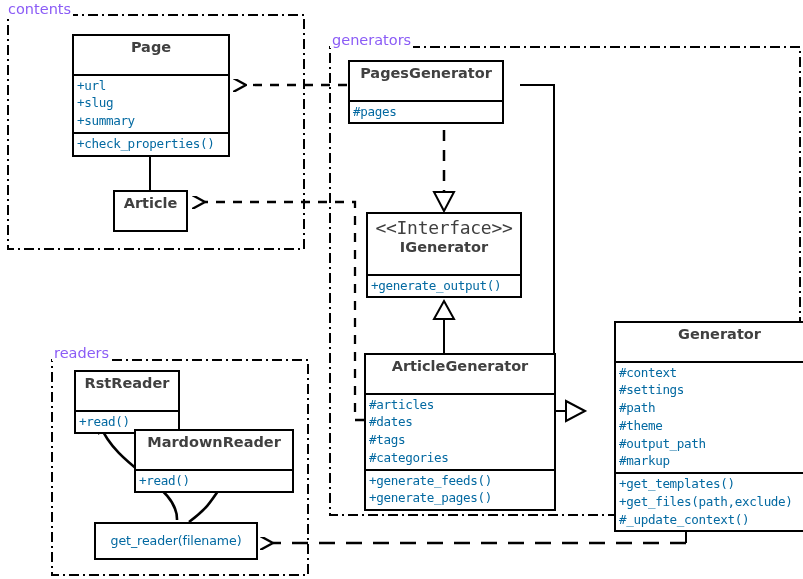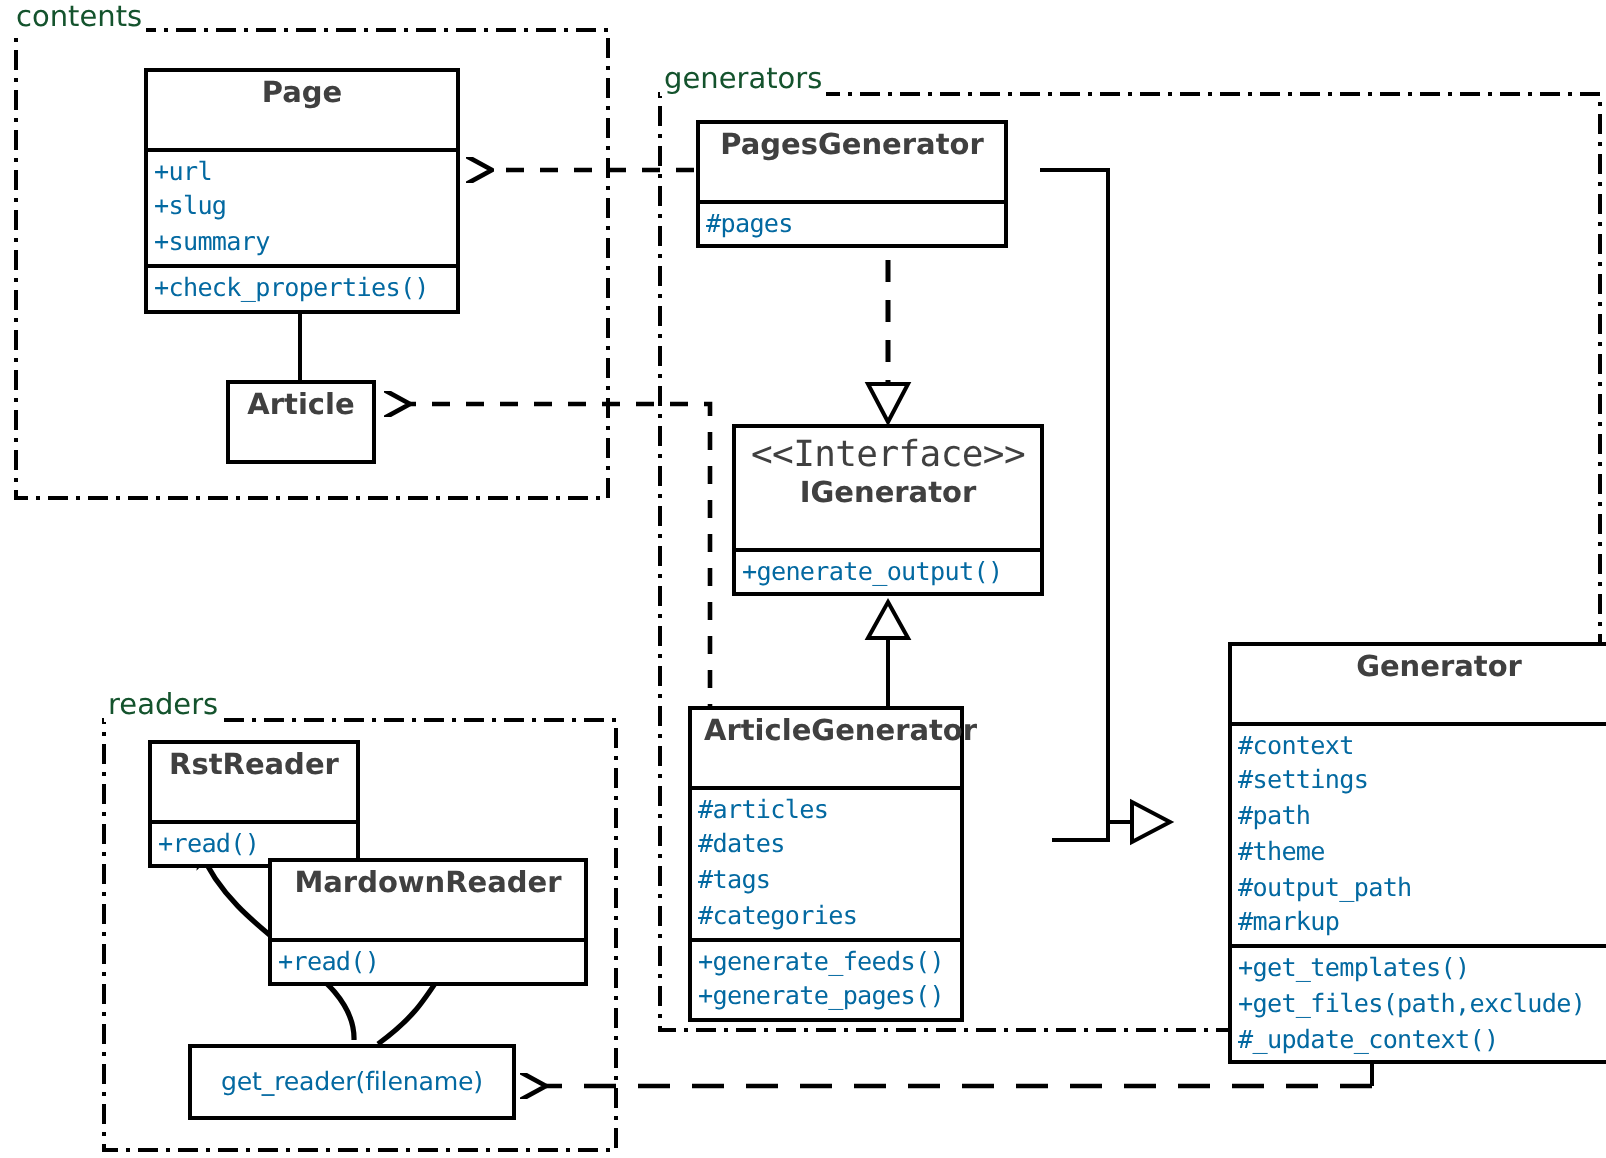--- a/index.html
+++ b/index.html
@@ -75,21 +75,21 @@
   .plain-box .uml-row {
     font-family: "DejaVu Sans", sans-serif;
     font-size: 12.6px;
     letter-spacing: -0.1px;
   }
   
   .pkg-label {
     position: absolute;
     font-family: "DejaVu Sans", sans-serif;
     font-size: 14.5px;
-    color: #14532d;
+    color: #8b5cf6;
     background: #ffffff;
     z-index: 6;
     white-space: nowrap;
     padding: 0 2px;
   }
 </style>
 </head>
 <body>
 
 <div id="canvas">
@@ -189,21 +189,21 @@
   <div class="uml-box" style="left:366px; top:212px; width:156px;">
     <div class="uml-title">
       <span class="uml-stereotype">&lt;&lt;Interface&gt;&gt;</span>
       <span>IGenerator</span>
     </div>
     <div class="uml-compartment">
       <div class="uml-row">+generate_output()</div>
     </div>
   </div>
 
-  <div class="uml-box" style="left:344px; top:353px; width:138px;">
+  <div class="uml-box" style="left:364px; top:353px; width:192px;">
     <div class="uml-title">ArticleGenerator</div>
     <div class="uml-compartment">
       <div class="uml-row">#articles</div>
       <div class="uml-row">#dates</div>
       <div class="uml-row">#tags</div>
       <div class="uml-row">#categories</div>
     </div>
     <div class="uml-compartment">
       <div class="uml-row">+generate_feeds()</div>
       <div class="uml-row">+generate_pages()</div>

